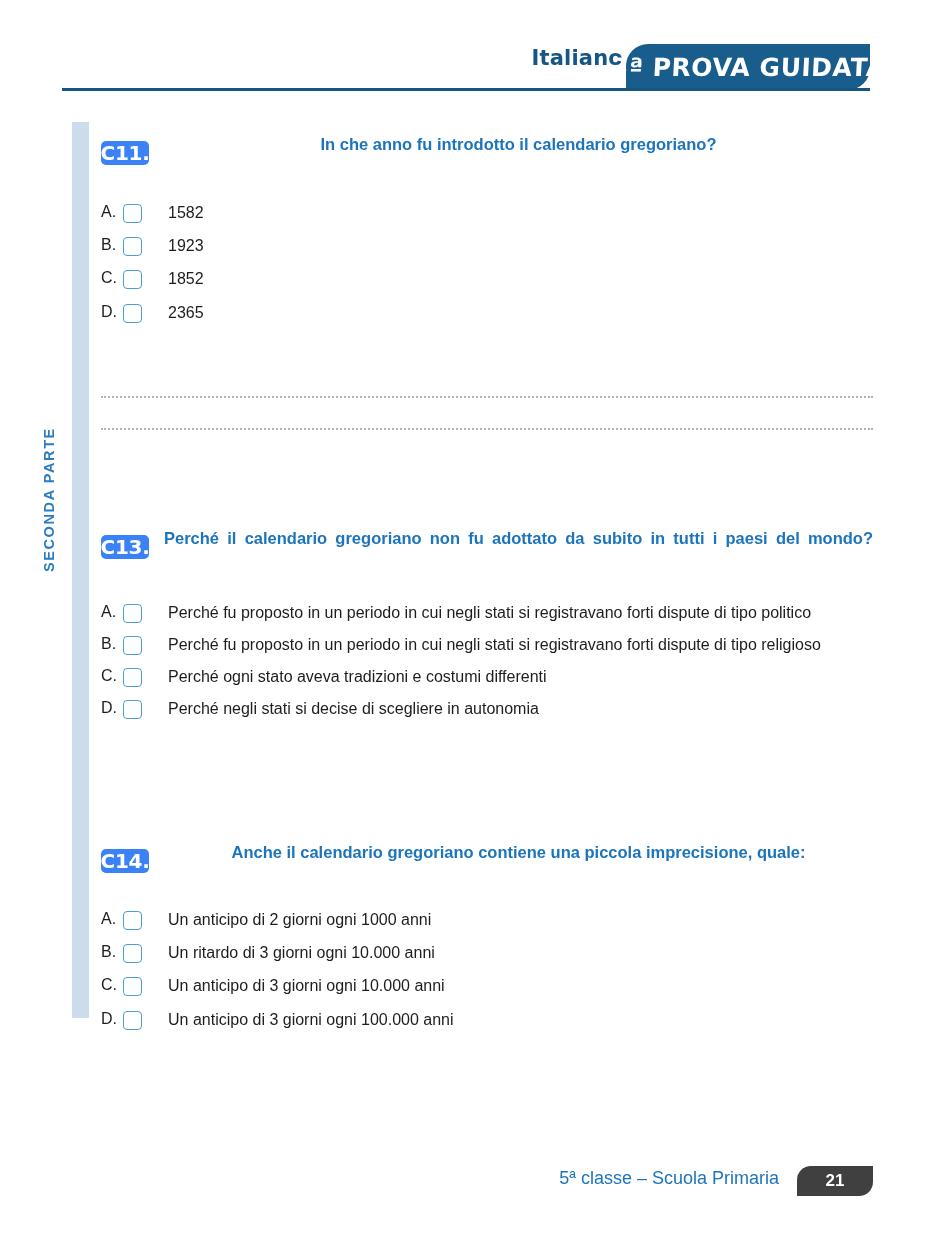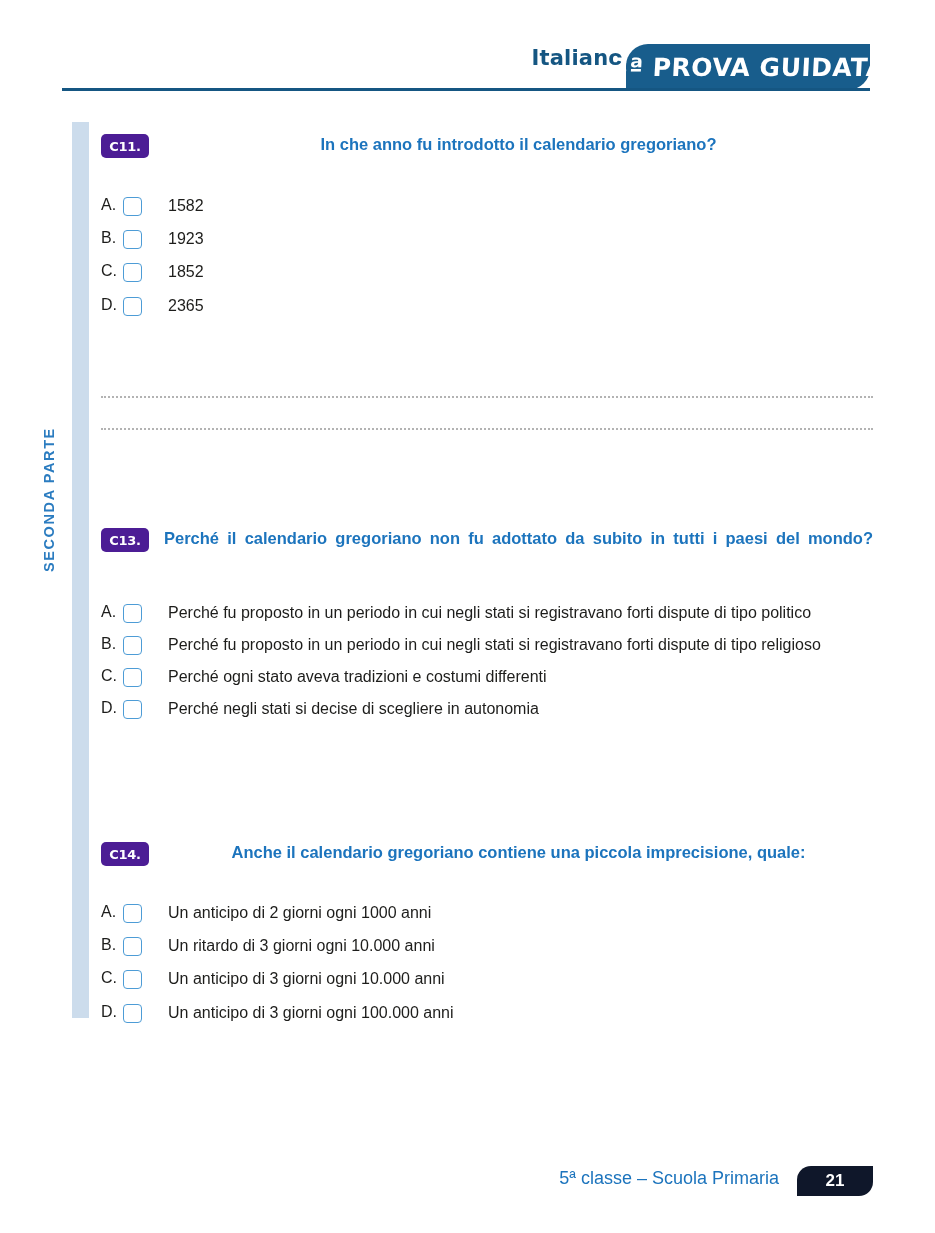--- a/index.html
+++ b/index.html
@@ -101,31 +101,31 @@
 
   .q-head {
     display: flex;
     align-items: flex-start;
     gap: 0;
   }
   .q-badge {
     flex: 0 0 auto;
     width: 48px;
     height: 24px;
-    background: #4c1d95;
+    background: #3b82f6;
     border-radius: 5px;
     color: #ffffff;
-    font-size: 13px;
+    font-size: 20px;
     font-weight: 700;
     letter-spacing: -0.3px;
     display: flex;
     align-items: center;
     justify-content: center;
     font-family: "DejaVu Sans", sans-serif;
-    margin-top: 1px;
+    margin-top: 8px;
   }
   .q-text {
     flex: 1 1 auto;
     margin-left: 15px;
     font-size: 16.5px;
     font-weight: 700;
     color: #1c74bd;
     line-height: 1.45;
     font-family: "Liberation Sans", sans-serif;
     text-align: center;
@@ -203,21 +203,21 @@
     color: #1c74bd;
     white-space: nowrap;
     font-family: "Liberation Sans", sans-serif;
   }
   .footer-page {
     position: absolute;
     right: 62px;
     top: 6px;
     width: 76px;
     height: 30px;
-    background: #0f172a;
+    background: #404040;
     border-radius: 14px 0 14px 0;
     display: flex;
     align-items: center;
     justify-content: center;
   }
   .footer-page-num {
     color: #ffffff;
     font-size: 17px;
     font-weight: 700;
     font-family: "Liberation Sans", sans-serif;

